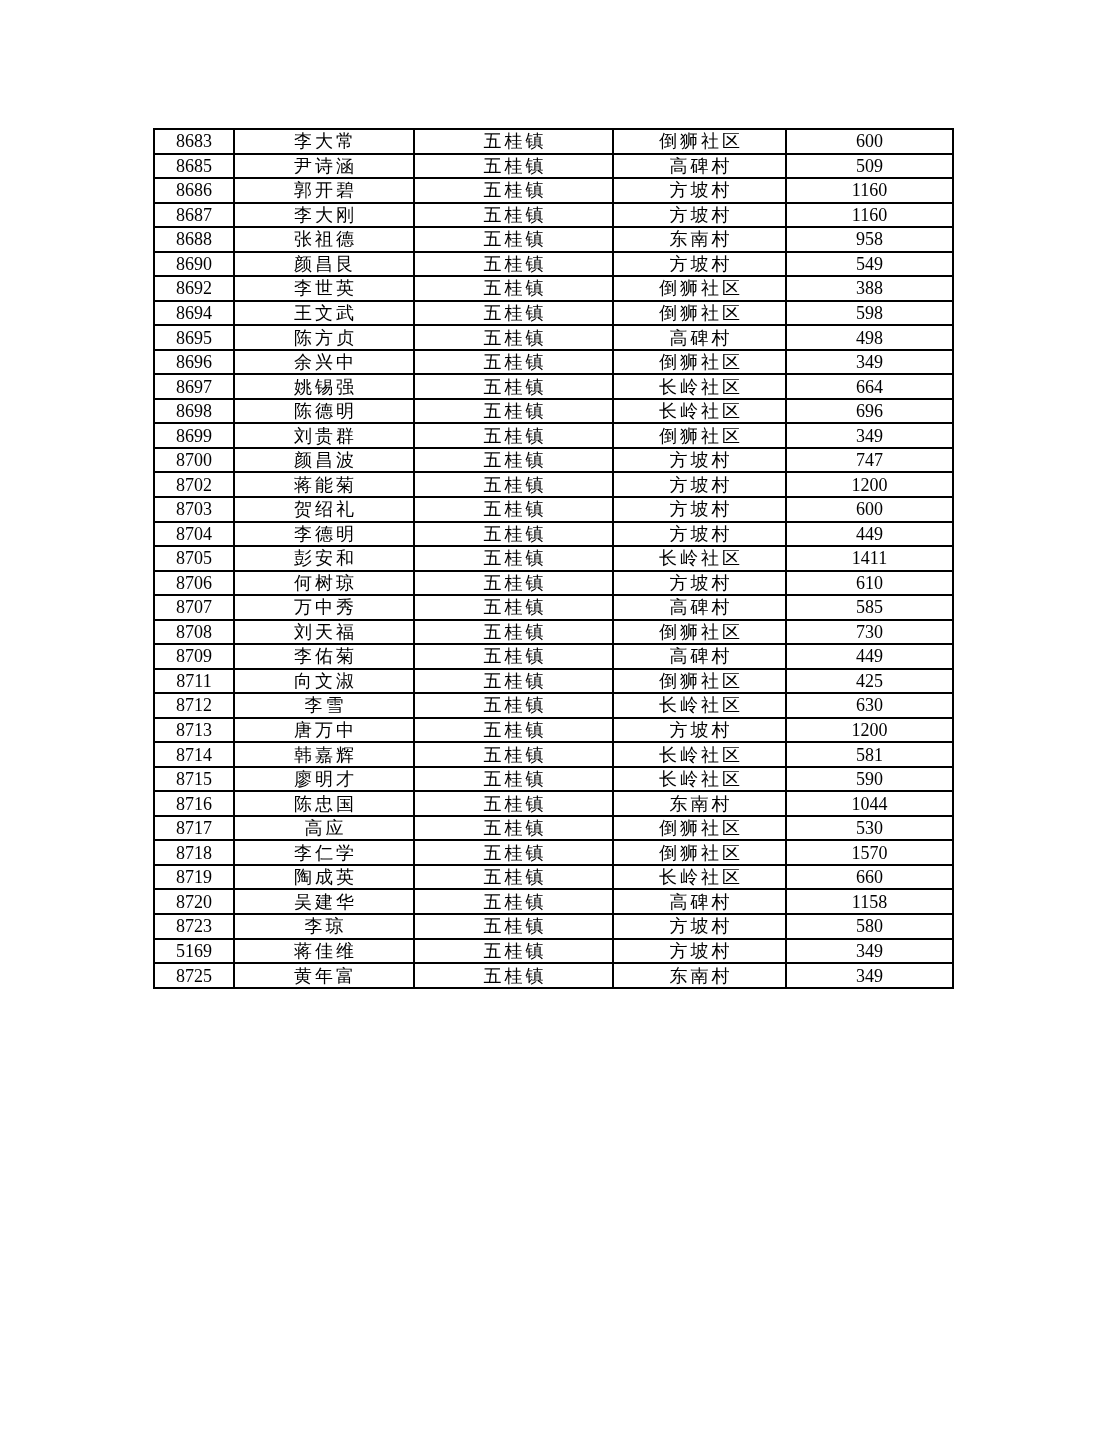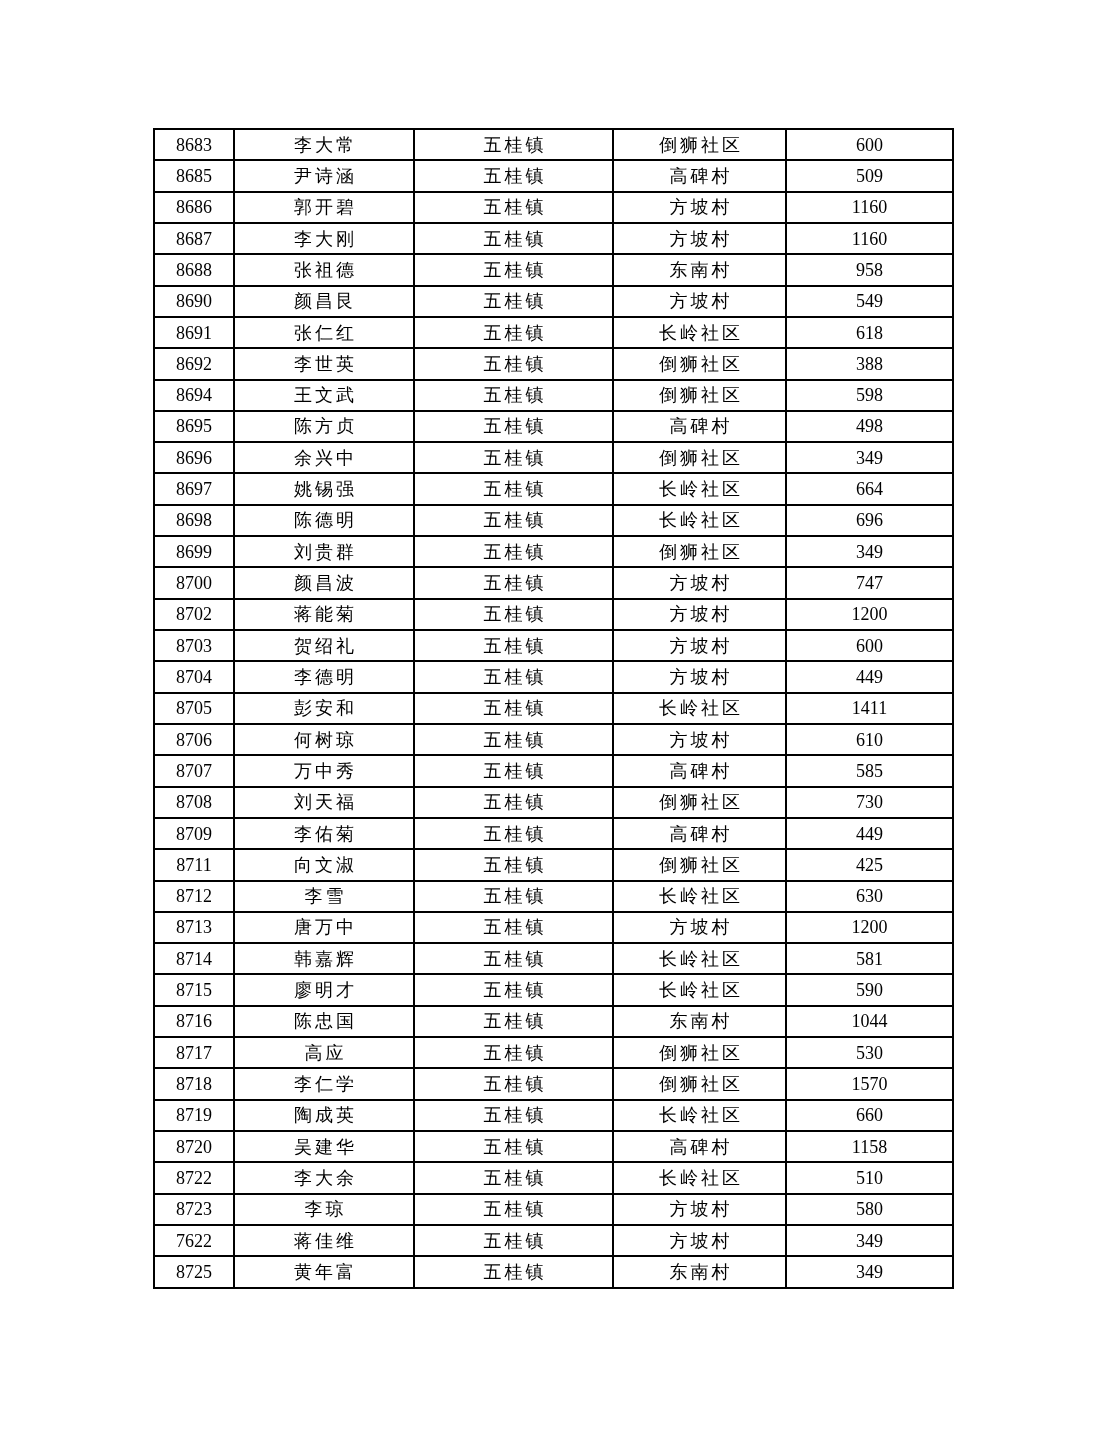--- a/index.html
+++ b/index.html
@@ -25,21 +25,21 @@
   }
   .table-wrap {
     position: absolute;
     left: 153px;
     top: 128px;
   }
   table.records {
     border-collapse: collapse;
     table-layout: fixed;
     width: 799px;
-    height: 1161px;
+    height: 861px;
     background: #ffffff;
   }
   table.records td {
     border: 2px solid #000000;
     text-align: center;
     vertical-align: middle;
     font-size: 18px;
     line-height: 1;
     color: #000000;
     padding: 0;
@@ -109,27 +109,20 @@
             <td class="num">958</td>
           </tr>
           <tr>
             <td class="num">8690</td>
             <td class="cjk">颜昌艮</td>
             <td class="cjk">五桂镇</td>
             <td class="cjk">方坡村</td>
             <td class="num">549</td>
           </tr>
           <tr>
-            <td class="num">8691</td>
-            <td class="cjk">张仁红</td>
-            <td class="cjk">五桂镇</td>
-            <td class="cjk">长岭社区</td>
-            <td class="num">618</td>
-          </tr>
-          <tr>
             <td class="num">8692</td>
             <td class="cjk">李世英</td>
             <td class="cjk">五桂镇</td>
             <td class="cjk">倒狮社区</td>
             <td class="num">388</td>
           </tr>
           <tr>
             <td class="num">8694</td>
             <td class="cjk">王文武</td>
             <td class="cjk">五桂镇</td>
@@ -298,35 +291,28 @@
             <td class="num">660</td>
           </tr>
           <tr>
             <td class="num">8720</td>
             <td class="cjk">吴建华</td>
             <td class="cjk">五桂镇</td>
             <td class="cjk">高碑村</td>
             <td class="num">1158</td>
           </tr>
           <tr>
-            <td class="num">8722</td>
-            <td class="cjk">李大余</td>
-            <td class="cjk">五桂镇</td>
-            <td class="cjk">长岭社区</td>
-            <td class="num">510</td>
-          </tr>
-          <tr>
             <td class="num">8723</td>
             <td class="cjk">李琼</td>
             <td class="cjk">五桂镇</td>
             <td class="cjk">方坡村</td>
             <td class="num">580</td>
           </tr>
           <tr>
-            <td class="num">7622</td>
+            <td class="num">5169</td>
             <td class="cjk">蒋佳维</td>
             <td class="cjk">五桂镇</td>
             <td class="cjk">方坡村</td>
             <td class="num">349</td>
           </tr>
           <tr>
             <td class="num">8725</td>
             <td class="cjk">黄年富</td>
             <td class="cjk">五桂镇</td>
             <td class="cjk">东南村</td>

